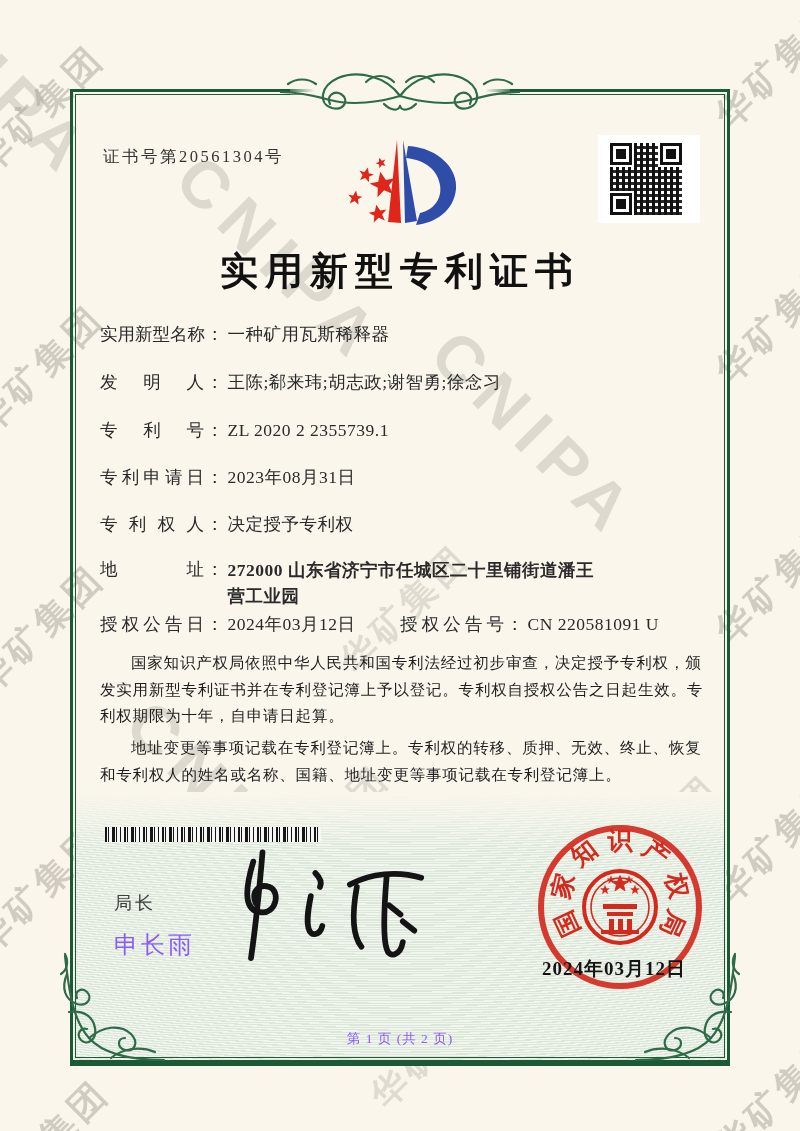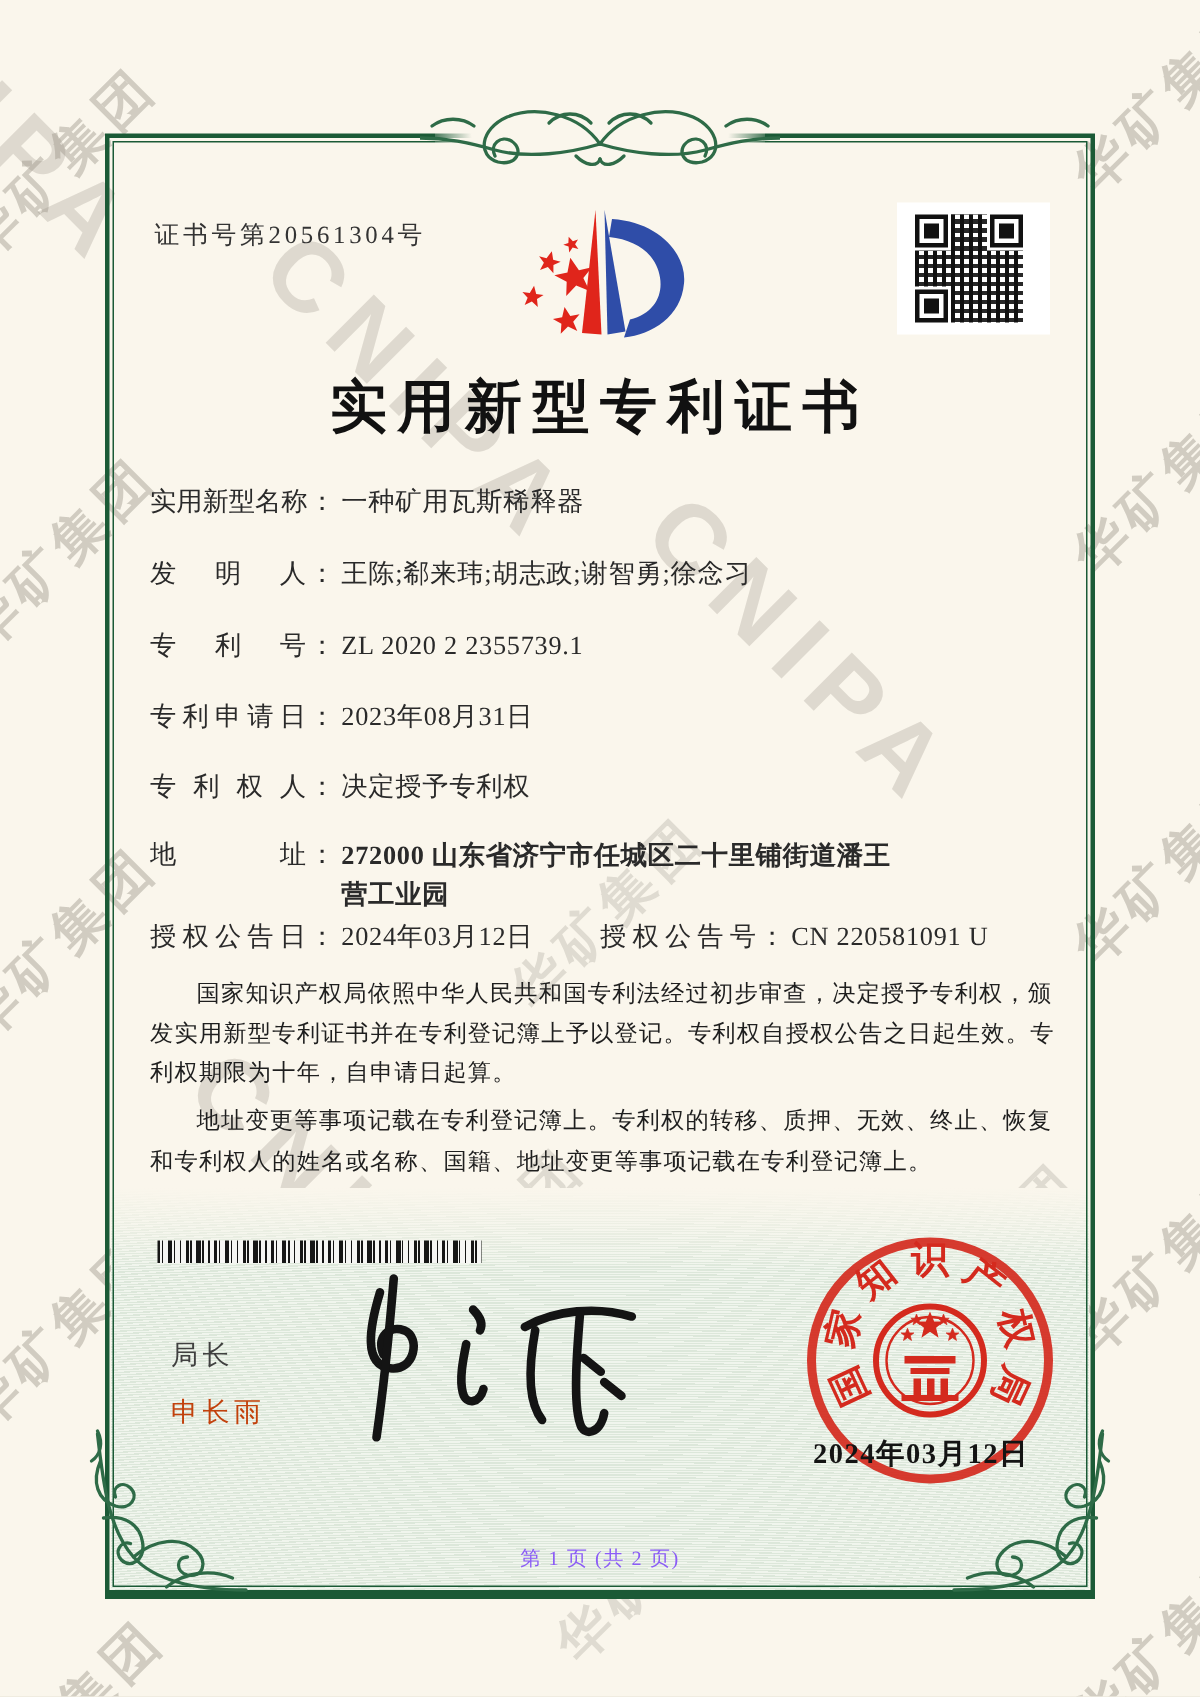--- a/index.html
+++ b/index.html
@@ -59,21 +59,21 @@
            letter-spacing:.8px; color:#1e1e1e;}
   
   #barcode{position:absolute; left:105px; top:827px; width:216px; height:15px; z-index:5;
     background-image:repeating-linear-gradient(90deg,
       #161616 0 2px, #f6f6f4 2px 3px,
       #161616 3px 4px, #f6f6f4 4px 7px,
       #161616 7px 10px, #f6f6f4 10px 11px,
       #161616 11px 12px, #f6f6f4 12px 15px,
       #161616 15px 16px, #f6f6f4 16px 19px);}
   #signer-title{position:absolute; left:114px; top:891px; font-size:18px; letter-spacing:3px; color:#404040; z-index:5;}
-  #signer-name{position:absolute; left:114px; top:929px; font-size:18px; letter-spacing:3px; color:#c2410c; z-index:5;}
+  #signer-name{position:absolute; left:114px; top:929px; font-size:24px; letter-spacing:3px; color:#8b5cf6; z-index:5;}
   #signature{position:absolute; left:205px; top:843px; width:230px; height:120px; z-index:5;}
   #signature path{fill:none; stroke:#141414; stroke-width:5; stroke-linecap:round; stroke-linejoin:round;}
   
   #seal{position:absolute; left:528px; top:815px; width:184px; height:184px; z-index:6;}
   #seal-circle{position:absolute; left:10px; top:10px; width:152px; height:152px;
     border:6px solid rgba(212,42,30,.92); border-radius:50%;}
   .seal-char{position:absolute; left:79px; top:71px; width:26px; height:26px; text-align:center;
     font-size:25px; font-weight:700; color:#d42a1e; line-height:26px;}
   .seal-char:nth-of-type(1){transform:rotate(-115deg) translateY(-58px);}
   .seal-char:nth-of-type(2){transform:rotate(-77deg)  translateY(-58px);}

